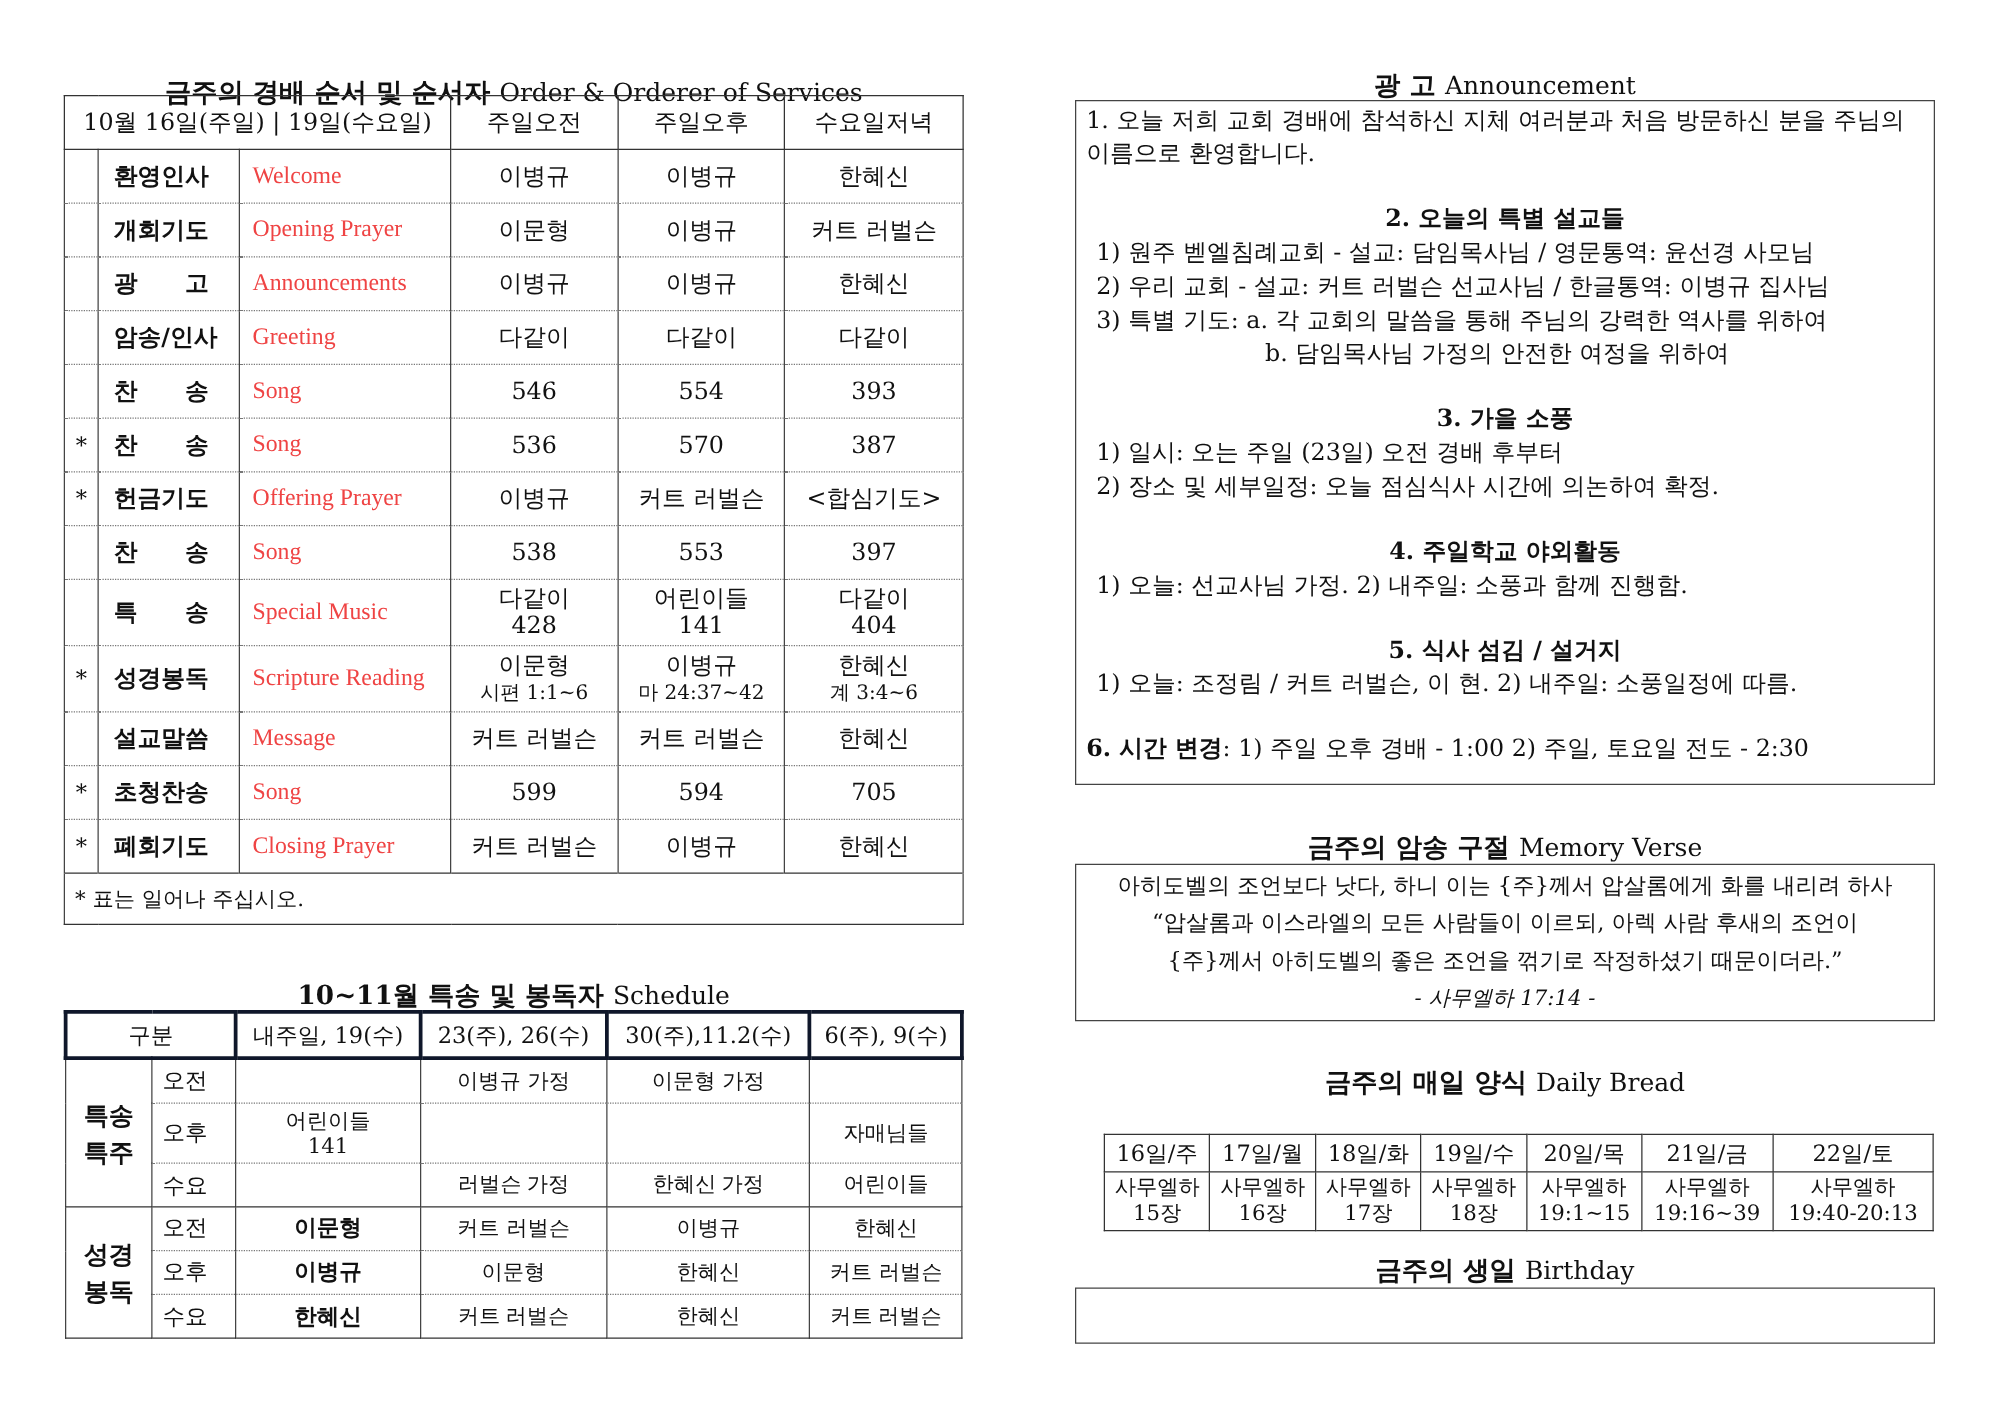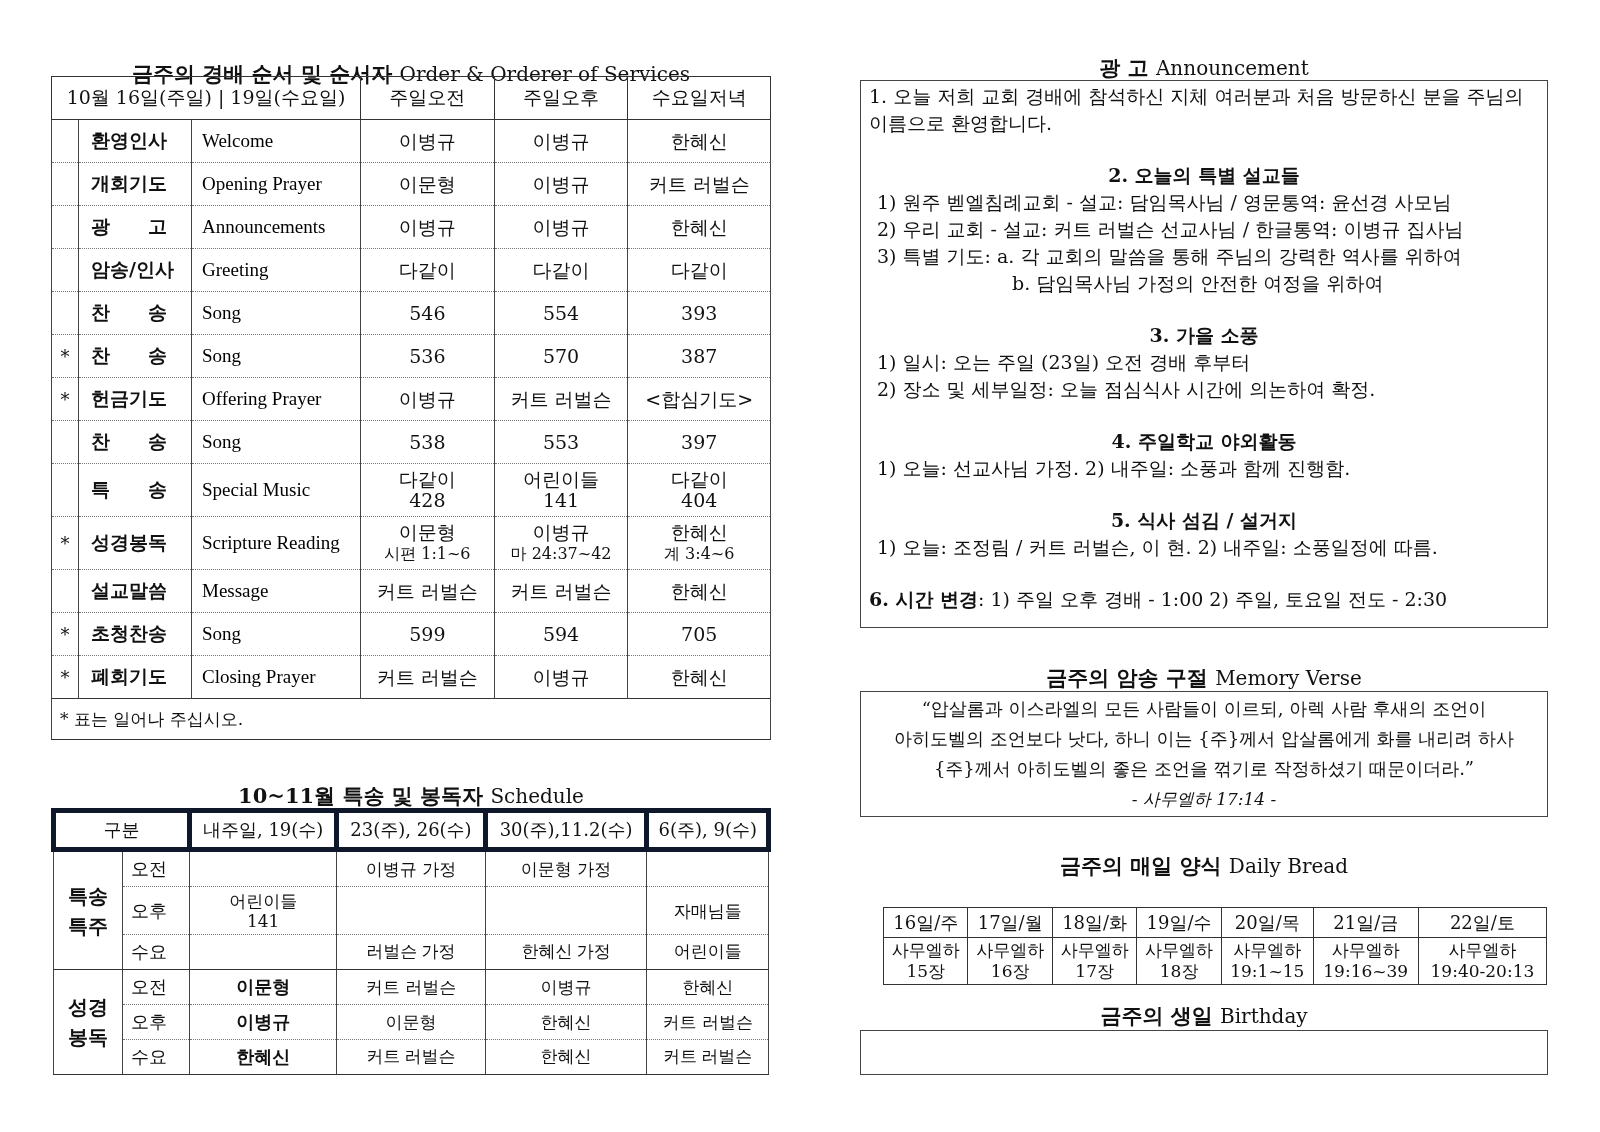--- a/index.html
+++ b/index.html
@@ -13,29 +13,29 @@
   .title .en { font-weight:normal; font-size:20px; }
   table { border-collapse:collapse; position:absolute; }
   td, th { font-weight:normal; padding:0; text-align:center; }
 
   
   #order { left:51px; top:76px; width:720px; font-size:19px; }
   #order th { border:1px solid #333; height:42px; font-size:19px; }
   #order td { border-left:1px solid #444; border-right:1px solid #444; border-bottom:1px dotted #777; height:42px; }
   #order td.star { width:26px; font-size:18px; }
   #order td.kor { text-align:left; padding-left:12px; width:100px; font-weight:bold; }
-  #order td.eng { text-align:left; padding-left:10px; width:158px; font-family:"Liberation Serif", serif; font-size:19px; color:#000000; }
+  #order td.eng { text-align:left; padding-left:10px; width:158px; font-family:"Liberation Serif", serif; font-size:19px; color:#ef4444; }
   #order td.val { line-height:21px; }
   #order tr.tall td { height:52px; }
   #order tr.foot td { text-align:left; padding-left:8px; border-top:1px solid #333; border-bottom:1px solid #333; height:40px; font-size:17px; }
   #order tr:last-of-type td { }
 
   
   #sched { left:51px; top:808px; width:720px; font-size:17px; }
-  #sched th { border:5px solid #0f172a; height:34px; font-size:18px; }
+  #sched th { border:3px solid #0f172a; height:34px; font-size:18px; }
   #sched td { border-left:1px solid #444; border-right:1px solid #444; border-bottom:1px dotted #777; height:34px; line-height:20px; }
   #sched td.grp { font-size:20px; font-weight:bold; border-bottom:1px solid #333; width:68px; line-height:30px; }
   #sched td.sub { width:58px; font-size:18px; text-align:left; padding-left:8px; }
   #sched tr.endgrp td { border-bottom:1px solid #333;font-family:Liberation Serif, serif; }
   #sched td.bold { font-weight:bold; font-size:18px; }
 
   
   #ann-box {
     position:absolute; left:860px; top:80px; width:688px; height:548px; border:1px solid #444;
     font-size:19px; line-height:27px; box-sizing:border-box; padding:2px 8px;
@@ -304,22 +304,22 @@
   <div>
     <span class="head">6. 시간 변경</span><span>: 1) 주일 오후 경배 - 1:00   2) 주일, 토요일 전도 - 2:30</span>
   </div>
 </div>
 
 <div class="title" style="left:860px; top:664px; width:688px;">
   <span>금주의 암송 구절</span>
   <span class="en">Memory Verse</span>
 </div>
 <div id="verse-box">
+  <div>아히도벨의 조언보다 낫다, 하니 이는 {주}께서 압살롬에게 화를 내리려 하사</div>
   <div>“압살롬과 이스라엘의 모든 사람들이 이르되, 아렉 사람 후새의 조언이</div>
-  <div>아히도벨의 조언보다 낫다, 하니 이는 {주}께서 압살롬에게 화를 내리려 하사</div>
   <div>{주}께서 아히도벨의 좋은 조언을 꺾기로 작정하셨기 때문이더라.”</div>
   <div class="ref">- 사무엘하 17:14 -</div>
 </div>
 
 <div class="title" style="left:860px; top:852px; width:688px;">
   <span>금주의 매일 양식</span>
   <span class="en">Daily Bread</span>
 </div>
 <table id="bread">
   <tbody>

